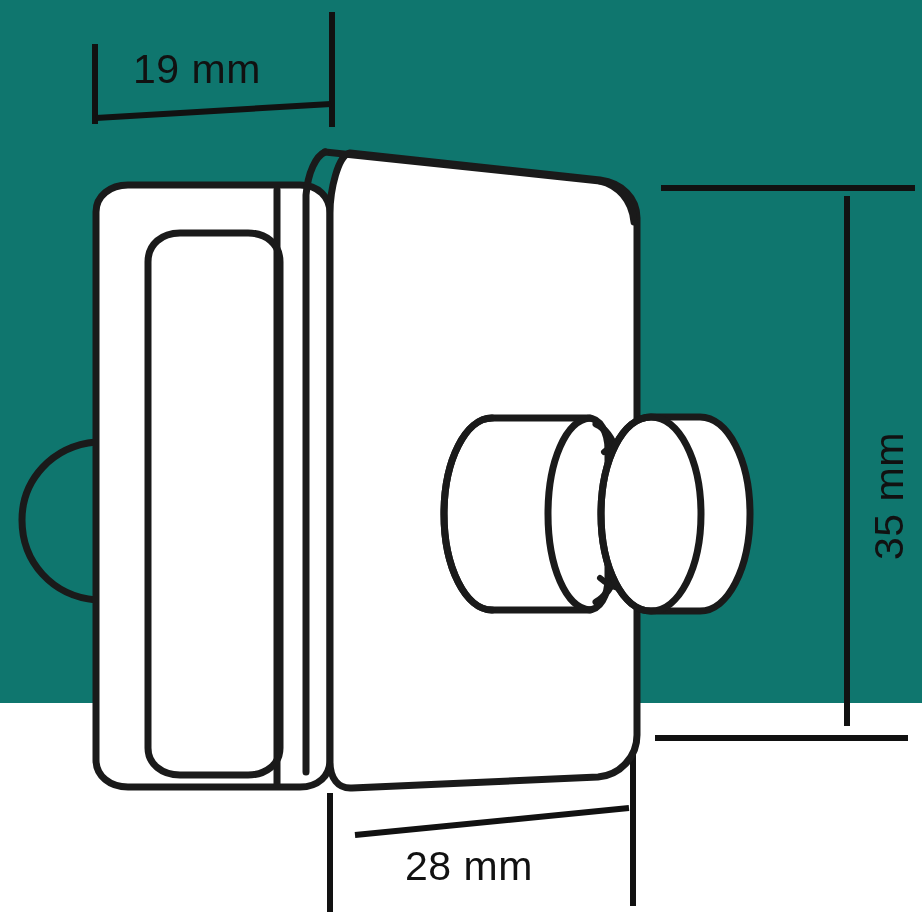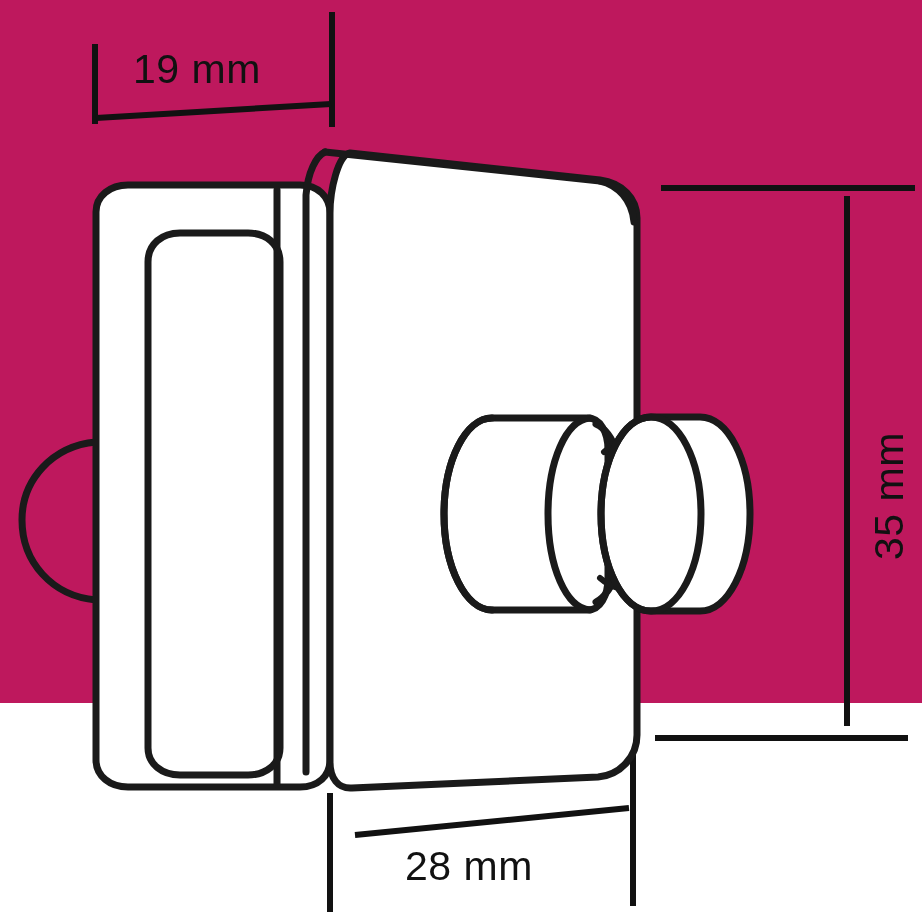--- a/index.html
+++ b/index.html
@@ -10,21 +10,21 @@
   body {
     width: 922px;
     height: 922px;
     font-family: "Liberation Sans", sans-serif;
     overflow: hidden;
   }
   #drawing-root {
     position: relative;
     width: 922px;
     height: 703px;
-    background: #be185d;
+    background: #0f766e;
   }
   svg#technical-drawing {
     display: block;
     width: 922px;
     height: 922px;
   }
   .part-line {
     fill: none;
     stroke: #1a1a1a;
     stroke-width: 7;

